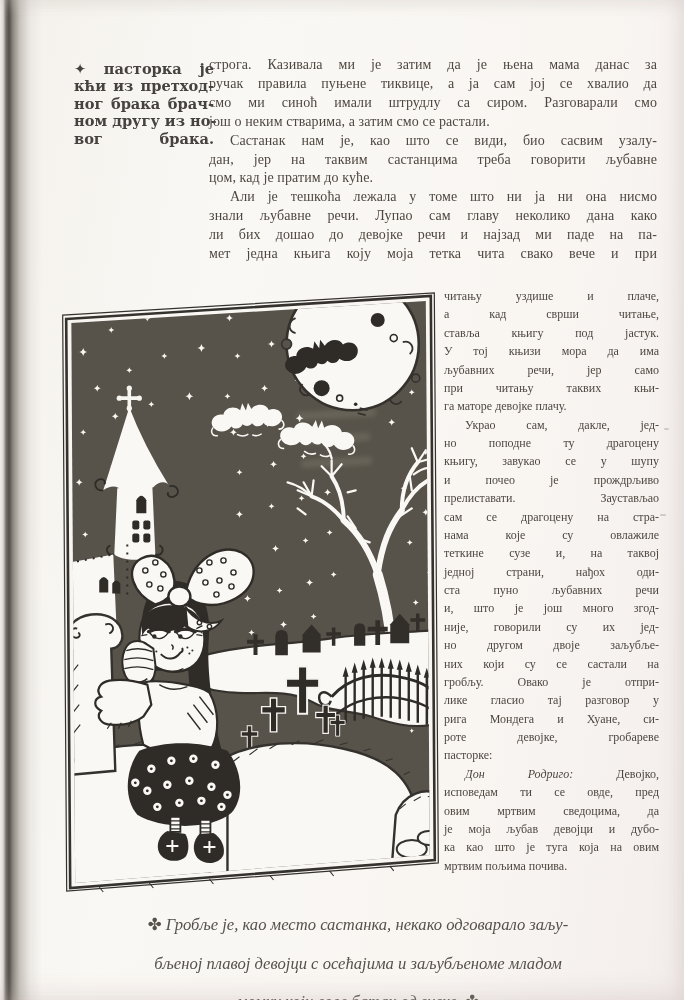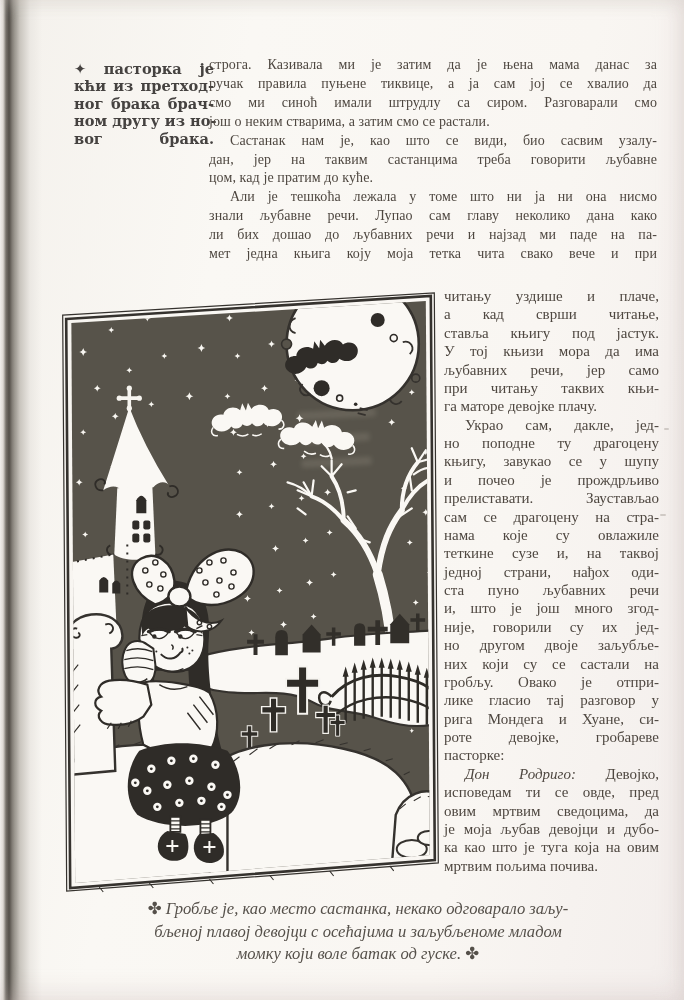--- a/index.html
+++ b/index.html
@@ -10,29 +10,29 @@
          background:linear-gradient(90deg,#fbfaf8 0px,#e4e1db 3px,#716d66 6px,#4f4b45 9px,#8d8981 13px,#c9c5be 20px,#ebe8e3 30px,rgba(244,241,236,0) 42px);}
   .edge-shadow{position:absolute;right:0;top:0;width:100%;height:100%;pointer-events:none;
          box-shadow:inset -6px -8px 22px rgba(190,170,170,.25), inset 0 6px 14px rgba(200,195,188,.25);}
   .margin{position:absolute;left:74px;top:60px;width:140px;
           font-family:"DejaVu Serif","DejaVu Sans",serif;font-weight:bold;
           font-size:14.6px;line-height:17.4px;color:#454240;}
   .margin .line{text-align:center;}
   .tblock{position:absolute;left:209px;top:56px;width:448px;
           font-size:14px;line-height:18.9px;letter-spacing:.1px;}
   .cblock{position:absolute;left:444px;top:287px;width:215px;
-          font-size:15px;line-height:18.37px;}
+          font-size:12px;line-height:18.37px;}
   .line{white-space:nowrap;text-align:justify;text-align-last:justify;}
   .line.nj{text-align-last:left;}
   .ind{text-indent:21px;}
   .em{font-style:italic;}
   .caption{position:absolute;left:88px;top:898px;width:540px;
            font-style:italic;font-size:16.6px;line-height:22.6px;color:#55504a;
            font-family:"Liberation Serif","DejaVu Sans",serif;}
-  .caption .line{text-align:center;text-align-last:center;white-space:nowrap;}
+  .caption .line{text-align:center;text-align-last:center;white-space:nowrap;margin-top:16px;}
   .art{position:absolute;left:59px;top:292px;width:381px;height:601px;}
   .mark{position:absolute;background:#b9b2ac;border-radius:2px;opacity:.6;}
 </style>
 </head>
 <body>
 
 <div class="page">
   <div class="spine"></div>
 
   <div class="margin">
@@ -46,21 +46,21 @@
   <div class="tblock">
       <div class="line">строга. Казивала ми је затим да је њена мама данас за</div>
       <div class="line">ручак правила пуњене тиквице, а ја сам јој се хвалио да</div>
       <div class="line">смо ми синоћ имали штрудлу са сиром. Разговарали смо</div>
       <div class="line nj">још о неким стварима, а затим смо се растали.</div>
       <div class="line ind">Састанак нам је, као што се види, био сасвим узалу-</div>
       <div class="line">дан, јер на таквим састанцима треба говорити љубавне</div>
       <div class="line nj">цом, кад је пратим до куће.</div>
       <div class="line ind">Али је тешкоћа лежала у томе што ни ја ни она нисмо</div>
       <div class="line">знали љубавне речи. Лупао сам главу неколико дана како</div>
-      <div class="line">ли бих дошао до љубавних речи и најзад ми паде на па-</div>
+      <div class="line">ли бих дошао до девојке речи и најзад ми паде на па-</div>
       <div class="line">мет једна књига коју моја тетка чита свако вече и при</div>
     </div>
 
   <div class="cblock">
       <div class="line">читању уздише и плаче,</div>
       <div class="line">а кад сврши читање,</div>
       <div class="line">ставља књигу под јастук.</div>
       <div class="line">У тој књизи мора да има</div>
       <div class="line">љубавних речи, јер само</div>
       <div class="line">при читању таквих књи-</div>

